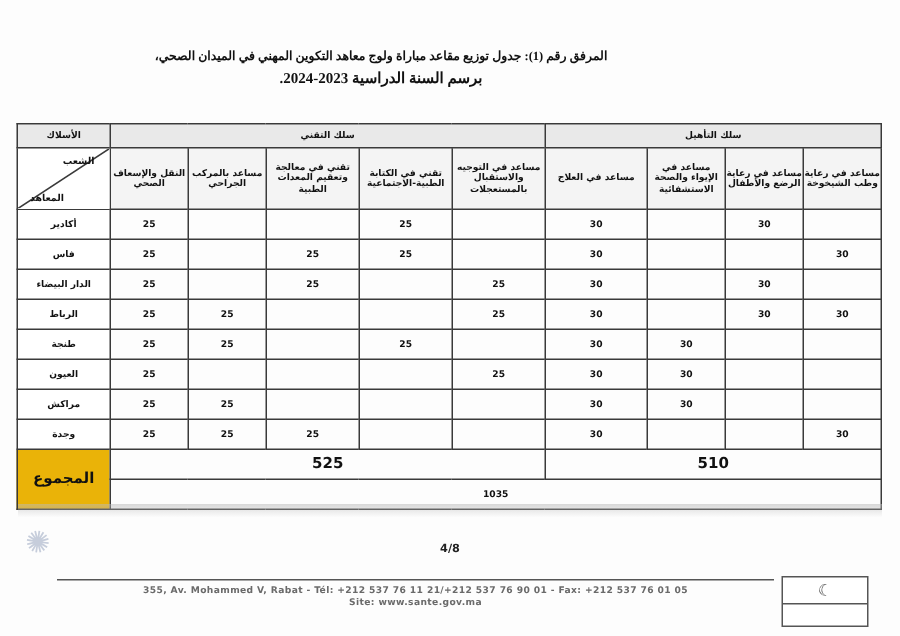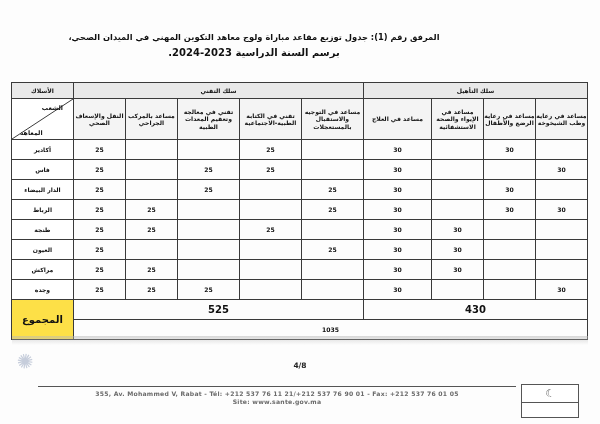--- a/index.html
+++ b/index.html
@@ -25,20 +25,21 @@
   }
 
   
   .title-block {
     position: absolute;
     top: 30px;
     left: 0;
     width: 508px;
     text-align: center;
     direction: rtl;
+    font-family: Liberation Serif, serif;
   }
   .title-line {
     font-size: 8.3px;
     font-weight: bold;
     line-height: 15px;
     letter-spacing: 0px;
     color: #111;
   }
   .title-line.second {
     font-size: 10px;
@@ -118,21 +119,21 @@
     height: 19px;
     font-size: 6.6px;
     font-weight: bold;
   }
   tr.totals td {
     height: 19px;
     font-size: 10px;
     font-weight: bold;
   }
   td.total-label {
-    background: #fde047;
+    background: #eab308;
     font-size: 6.6px;
     margin-left: 16px;
   }
   td.grand {
     height: 19px;
     font-size: 6.9px;
     font-weight: bold;
   }
 
   
@@ -366,21 +367,21 @@
           <td class="num"></td>
           <td class="num">30</td>
           <td class="num"></td>
           <td class="num"></td>
           <td class="num">25</td>
           <td class="num">25</td>
           <td class="num">25</td>
           <td class="city">وجدة</td>
         </tr>
         <tr class="totals">
-          <td colspan="4">430</td>
+          <td colspan="4">510</td>
           <td colspan="5">525</td>
           <td class="total-label" rowspan="2">المجموع</td>
         </tr>
         <tr>
           <td class="grand" colspan="9">1035</td>
         </tr>
       </tbody>
     </table>
   </div>
 

